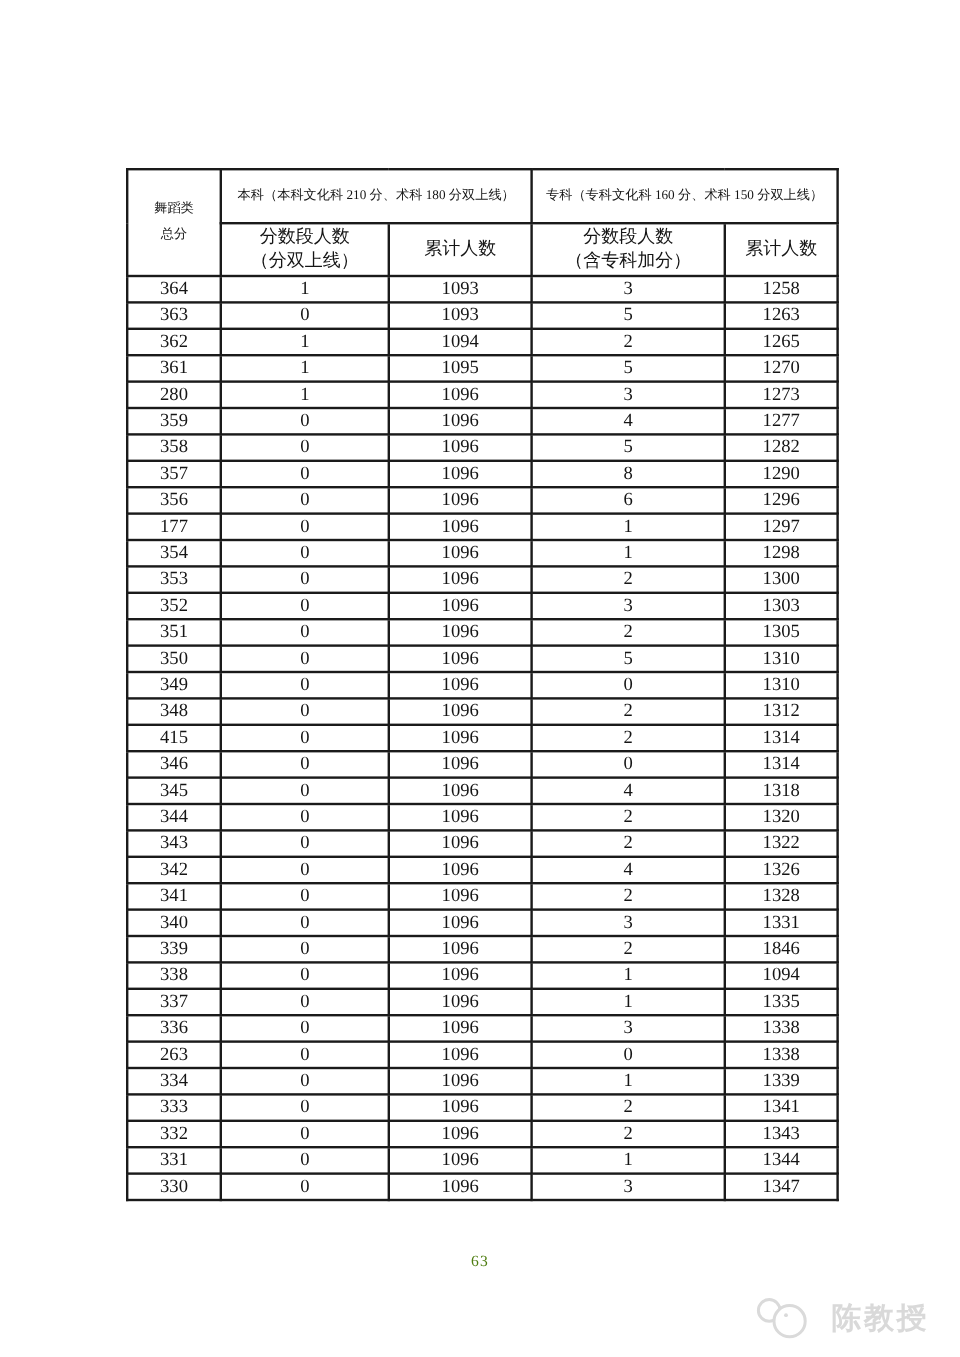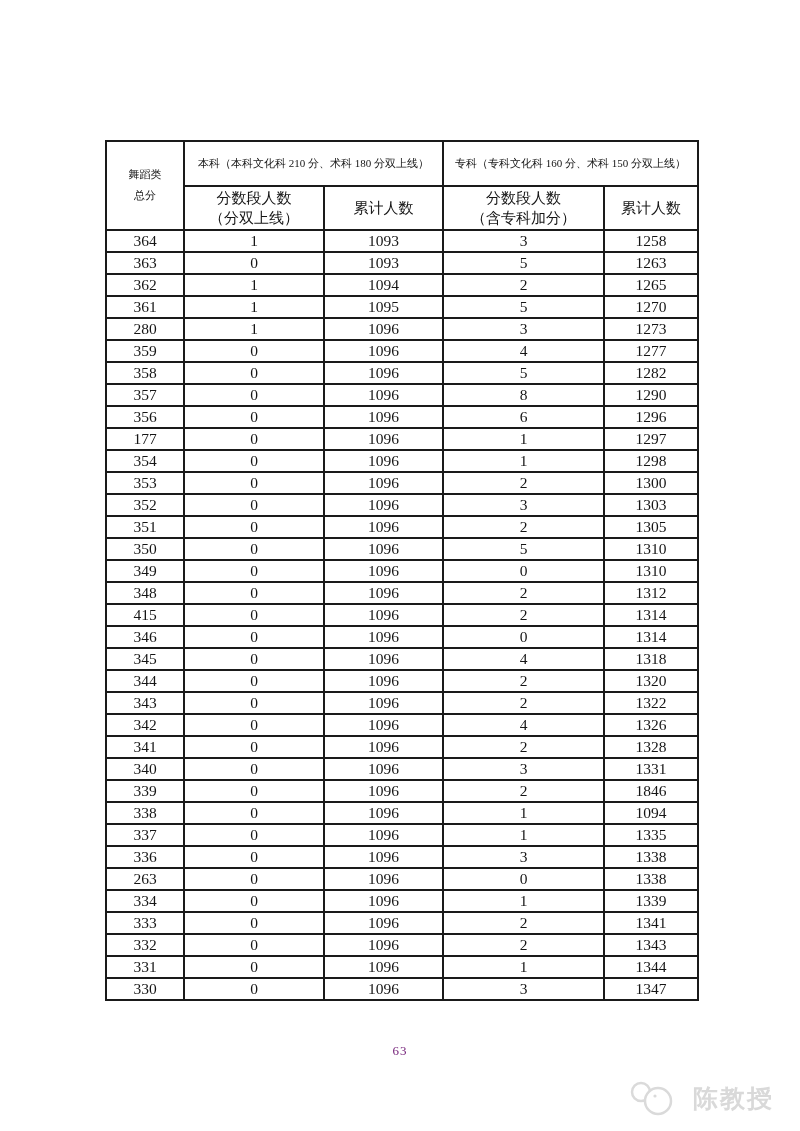--- a/index.html
+++ b/index.html
@@ -41,21 +41,21 @@
     line-height: 20px;
     padding: 0;
     font-family: "Liberation Serif", "DejaVu Serif", serif;
   }
   .page-number {
     position: absolute;
     left: 0; right: 0;
     top: 1043px;
     text-align: center;
     font-size: 13px;
-    color: #701a75;
+    color: #4d7c0f;
     letter-spacing: 1px;
   }
   .watermark {
     position: absolute;
     right: 26px;
     top: 1080px;
     display: flex;
     align-items: center;
     gap: 17px;
     color: #d9d9d9;

